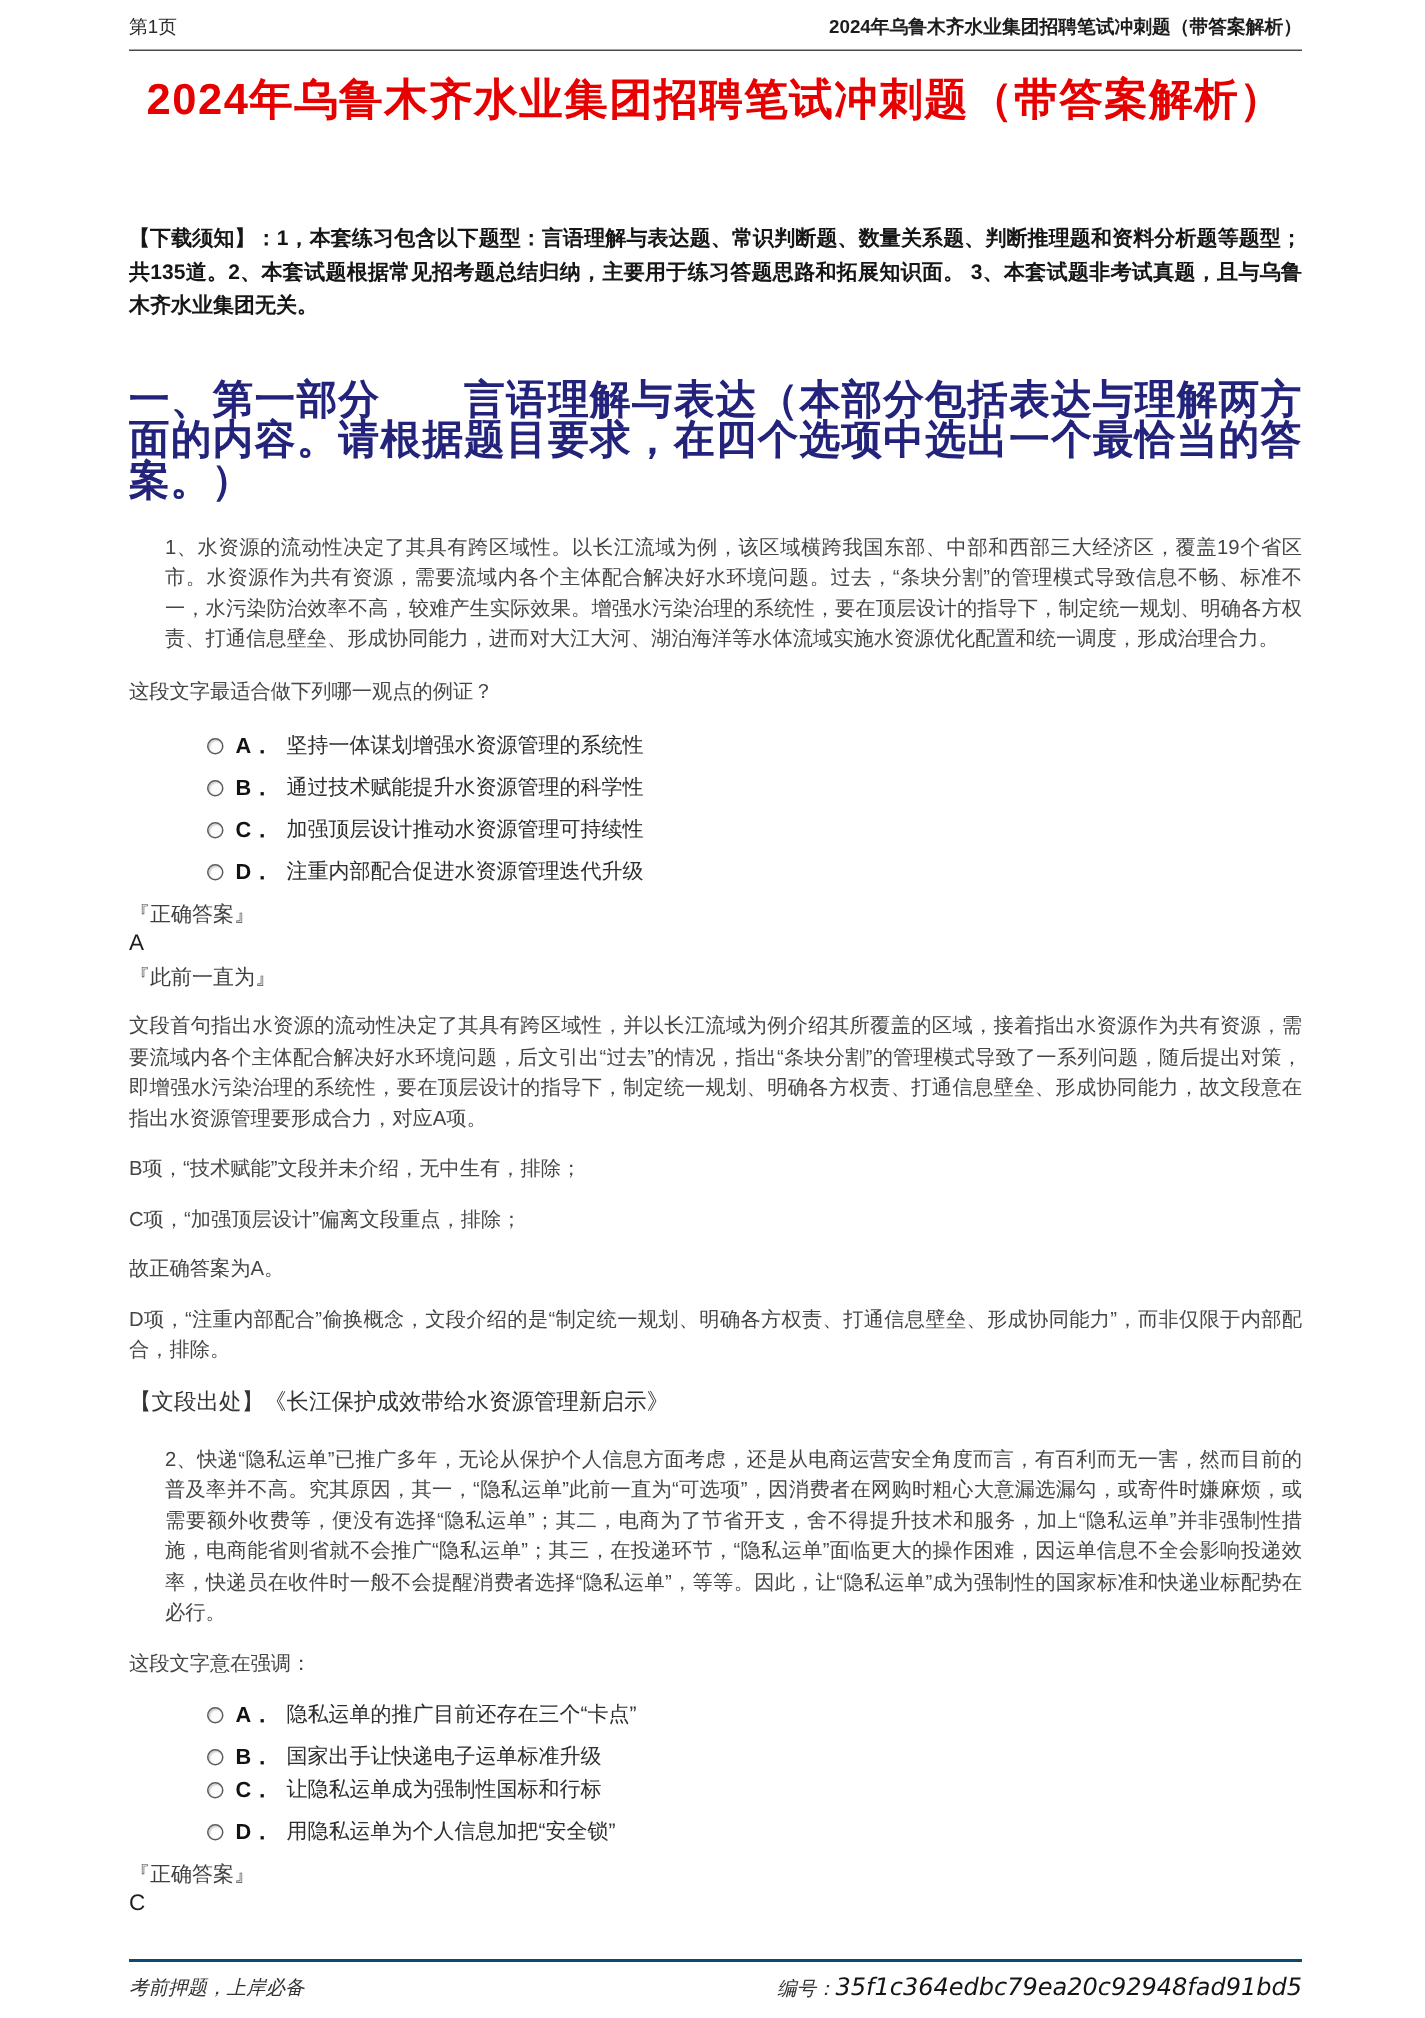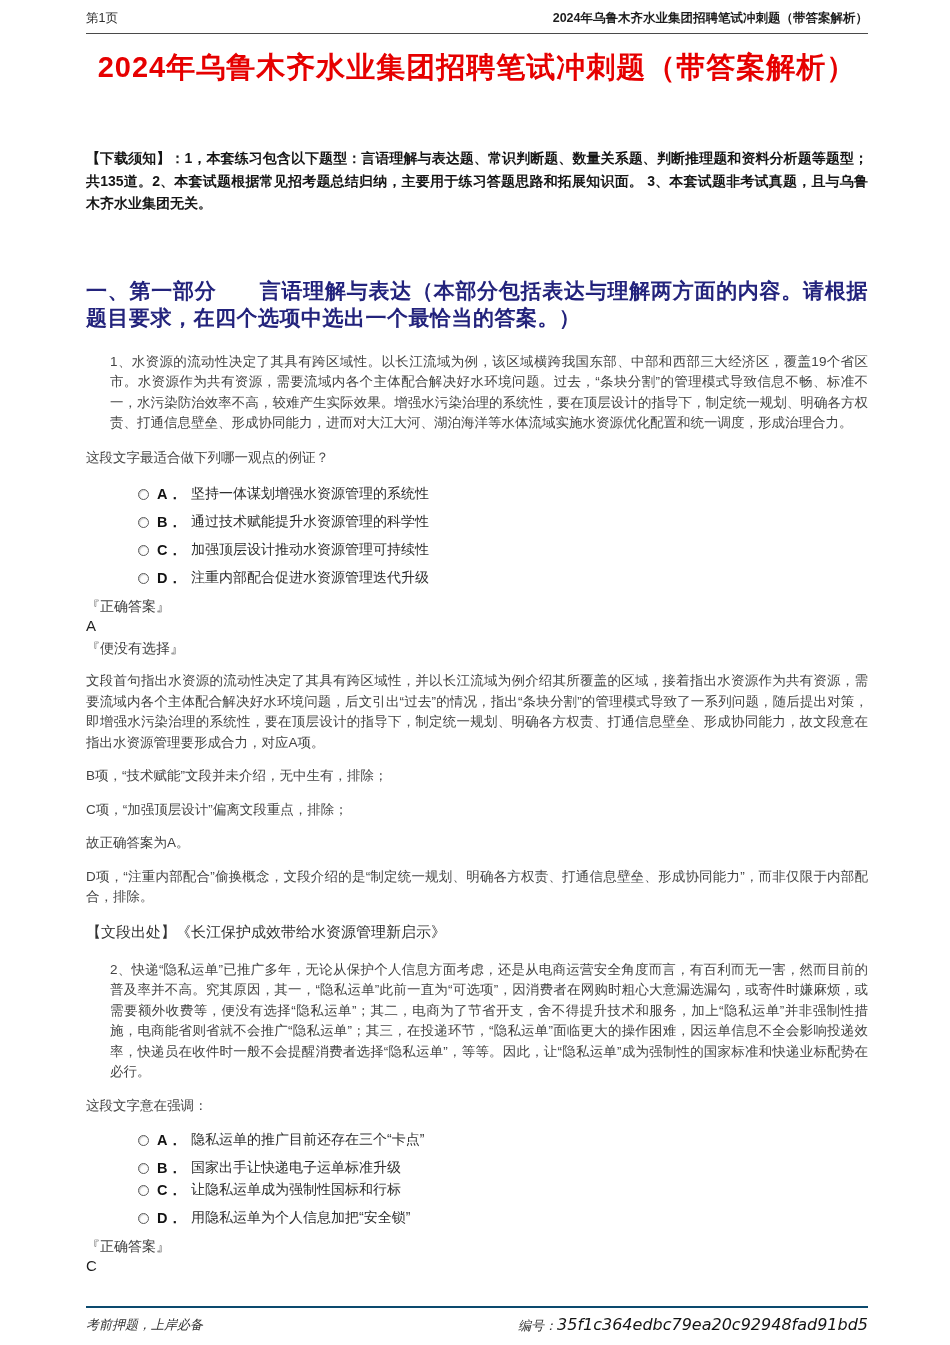--- a/index.html
+++ b/index.html
@@ -37,22 +37,22 @@
   .notice {
     margin-top:62px;
     font-size:14px; line-height:22.5px;
     font-weight:600;
     color:#161616;
     text-align:justify;
   }
 
   
   .section-heading {
-    margin-top:62px;
-    font-size:21px; line-height:27px;
+    margin-top:38px;
+    font-size:27px; line-height:27px;
     font-weight:700;
     color:#23237c;
     text-align:justify;
     letter-spacing:0.5px;
   }
 
   
   .stem, .prompt, .analysis-p {
     font-size:13.5px; line-height:20.5px;
     color:#454545;
@@ -144,21 +144,21 @@
     </li>
     <li class="opt-row">
       <span class="radio"></span>
       <span class="opt-letter">D．</span>
       <span class="opt-text">注重内部配合促进水资源管理迭代升级</span>
     </li>
   </ul>
 
   <p class="ans-label">『正确答案』</p>
   <p class="ans-value">A</p>
-  <p class="analysis-label">『便没有选择』</p>
+  <p class="analysis-label">『此前一直为』</p>
 
   <p class="analysis-p">文段首句指出水资源的流动性决定了其具有跨区域性，并以长江流域为例介绍其所覆盖的区域，接着指出水资源作为共有资源，需要流域内各个主体配合解决好水环境问题，后文引出“过去”的情况，指出“条块分割”的管理模式导致了一系列问题，随后提出对策，即增强水污染治理的系统性，要在顶层设计的指导下，制定统一规划、明确各方权责、打通信息壁垒、形成协同能力，故文段意在指出水资源管理要形成合力，对应A项。</p>
   <p class="analysis-p">B项，“技术赋能”文段并未介绍，无中生有，排除；</p>
   <p class="analysis-p">C项，“加强顶层设计”偏离文段重点，排除；</p>
   <p class="analysis-p">故正确答案为A。</p>
   <p class="analysis-p">D项，“注重内部配合”偷换概念，文段介绍的是“制定统一规划、明确各方权责、打通信息壁垒、形成协同能力”，而非仅限于内部配合，排除。</p>
 
   <p class="source">【文段出处】《长江保护成效带给水资源管理新启示》</p>
 
   <p class="stem q2">2、快递“隐私运单”已推广多年，无论从保护个人信息方面考虑，还是从电商运营安全角度而言，有百利而无一害，然而目前的普及率并不高。究其原因，其一，“隐私运单”此前一直为“可选项”，因消费者在网购时粗心大意漏选漏勾，或寄件时嫌麻烦，或需要额外收费等，便没有选择“隐私运单”；其二，电商为了节省开支，舍不得提升技术和服务，加上“隐私运单”并非强制性措施，电商能省则省就不会推广“隐私运单”；其三，在投递环节，“隐私运单”面临更大的操作困难，因运单信息不全会影响投递效率，快递员在收件时一般不会提醒消费者选择“隐私运单”，等等。因此，让“隐私运单”成为强制性的国家标准和快递业标配势在必行。</p>

